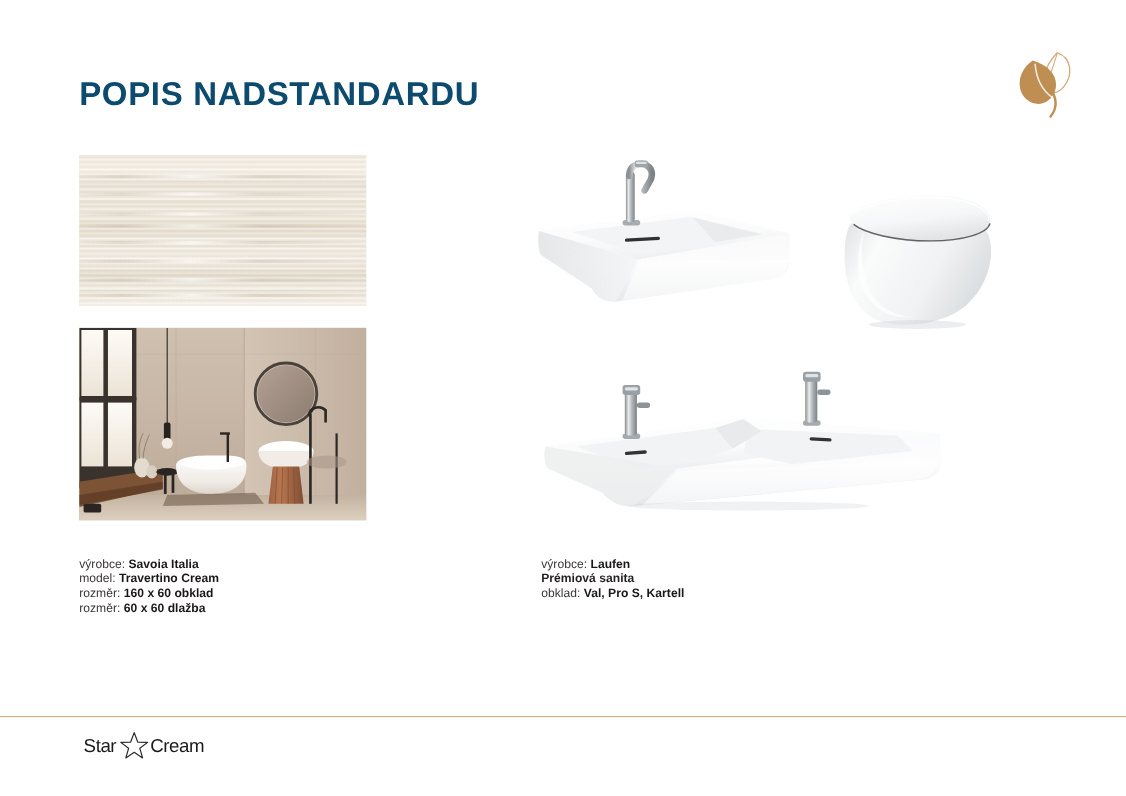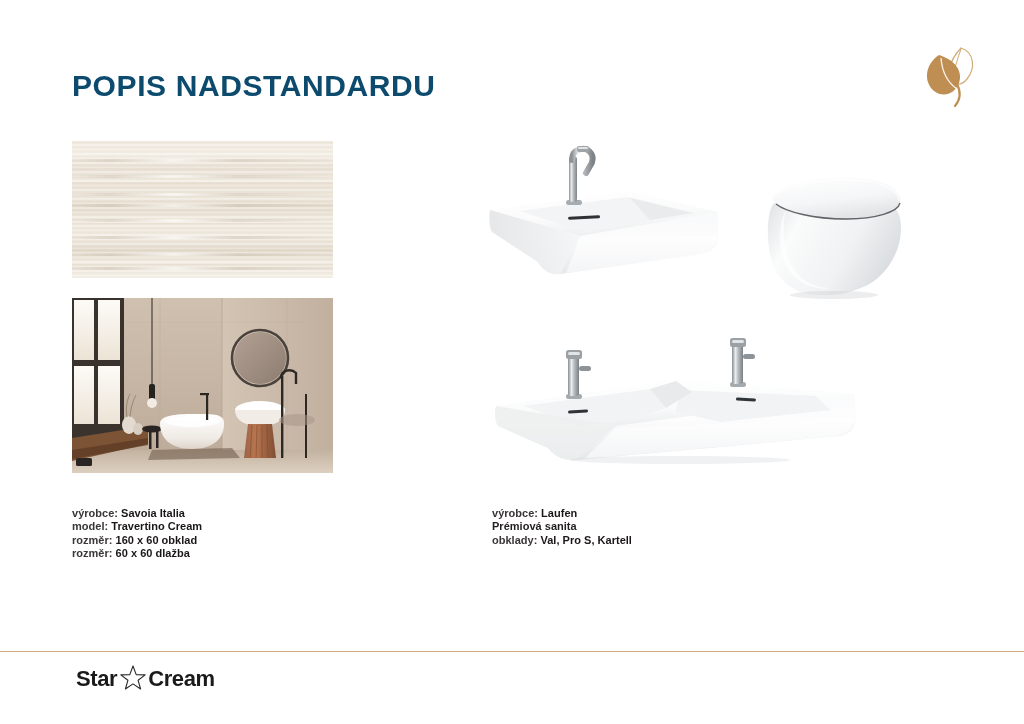--- a/index.html
+++ b/index.html
@@ -131,43 +131,43 @@
     position: absolute;
     font-size: 11px;
     color: #231f20;
     line-height: 13.4px;
     letter-spacing: 0.02px;
   }
   .caption-left  { left: 72px;  top: 507px; width: 330px; }
   .caption-right { left: 492px; top: 507px; width: 330px; }
   .caption .cap-line { white-space: nowrap; }
   .caption .cap-head { font-weight: 600; }
-  .caption .lbl { font-weight: 700; color: #3a3537; }
+  .caption .lbl { font-weight: 400; color: #3a3537; }
   .caption .val { font-weight: 700; color: #1b1718; }
 
   
   .footer-rule {
     position: absolute;
     left: 0;
     top: 651px;
     width: 1024px;
     height: 1px;
     background: #cdab7c;
   }
   .footer-logo {
     position: absolute;
     left: 76px;
     top: 663px;
     height: 30px;
     display: flex;
     align-items: center;
   }
   .footer-logo .word {
-    font-size: 22px;
-    font-weight: bold;
+    font-size: 17px;
+    font-weight: normal;
     color: #1a1a1a;
     letter-spacing: -0.4px;
     line-height: 23px;
   }
   .footer-logo .star-mark {
     width: 30px;
     height: 30px;
     margin: 0 0px 0 1px;
     display: block;
   }
@@ -465,21 +465,21 @@
     </div>
   </div>
 
   <div class="caption caption-right">
     <div class="cap-line">
       <span class="lbl">výrobce:</span>
       <span class="val">Laufen</span>
     </div>
     <div class="cap-line cap-head">Prémiová sanita</div>
     <div class="cap-line">
-      <span class="lbl">obklady:</span>
+      <span class="lbl">obklad:</span>
       <span class="val">Val, Pro S, Kartell</span>
     </div>
   </div>
 
   <div class="footer-rule"></div>
 
   <div class="footer-logo">
     <span class="word">Star</span>
     <span class="star-mark">
       <svg viewBox="0 0 30 30" width="30" height="30" aria-hidden="true">

